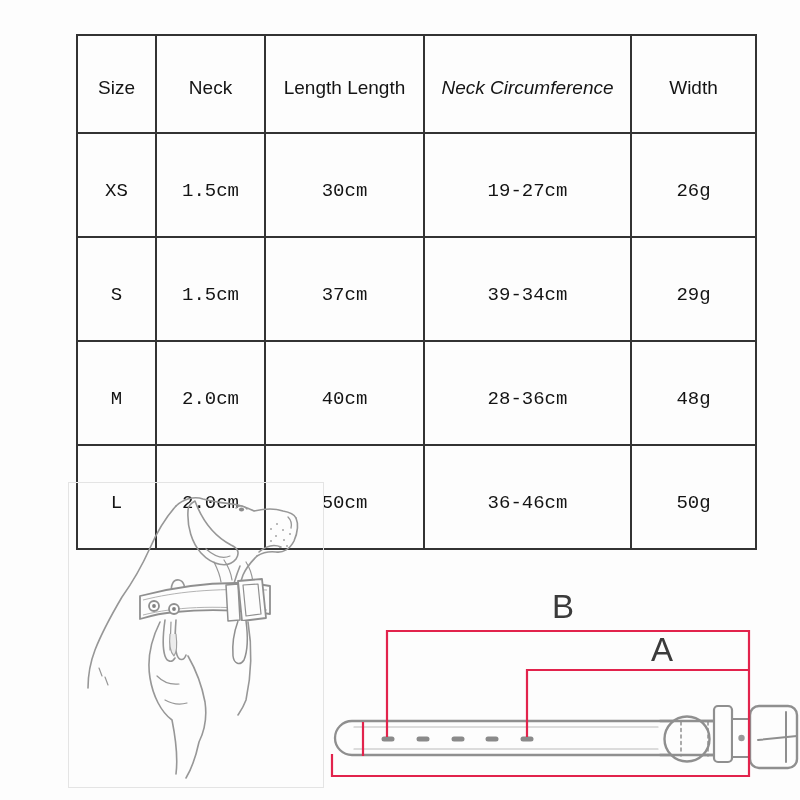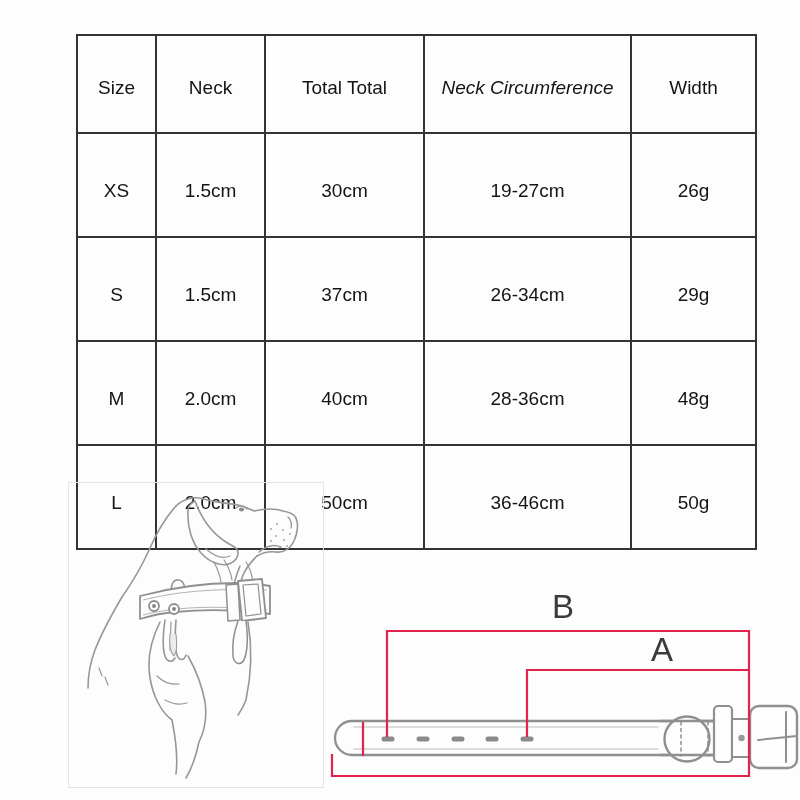--- a/index.html
+++ b/index.html
@@ -18,21 +18,21 @@
     font-size:19px;color:#141414;
   }
   table.size-chart th, table.size-chart td{
     border:2px solid #333;
     text-align:center;vertical-align:middle;
     font-weight:normal;
     padding:0;
     padding-top:12px;
   }
   table.size-chart thead th{height:88px;padding-top:8px;}
-  table.size-chart tbody td{height:90px;}
+  table.size-chart tbody td{height:90px;font-family:Liberation Mono, monospace;}
   th.neck-header{
     text-align:left;padding-left:22px;line-height:1.3;font-style:italic;
   }
   td.up10{padding-top:0px;}
   td.up6{padding-top:6px;border-radius:20px;}
   td.dn6{padding-top:24px;margin-left:34px;}
   td.dn8{padding-top:28px;}
   
   svg.art{position:absolute;left:0;top:0;}
   .measure-label{
@@ -53,38 +53,38 @@
       <col style="width:79px">
         <col style="width:109px">
         <col style="width:159px">
       <col style="width:207px">
         <col style="width:125px">
     </colgroup>
     <thead>
       <tr>
         <th>Size</th>
         <th>Neck</th>
-        <th>Total Total</th>
+        <th>Length Length</th>
         <th class="neck-header">Neck Circumference</th>
         <th>Width</th>
       </tr>
     </thead>
     <tbody>
       <tr>
         <td>XS</td>
         <td>1.5cm</td>
         <td>30cm</td>
         <td class="up10">19-27cm</td>
         <td class="up6">26g</td>
       </tr>
       <tr>
         <td>S</td>
         <td>1.5cm</td>
         <td>37cm</td>
-        <td>26-34cm</td>
+        <td>39-34cm</td>
         <td>29g</td>
       </tr>
       <tr>
         <td>M</td>
         <td>2.0cm</td>
         <td>40cm</td>
         <td class="up6">28-36cm</td>
         <td>48g</td>
       </tr>
       <tr>

